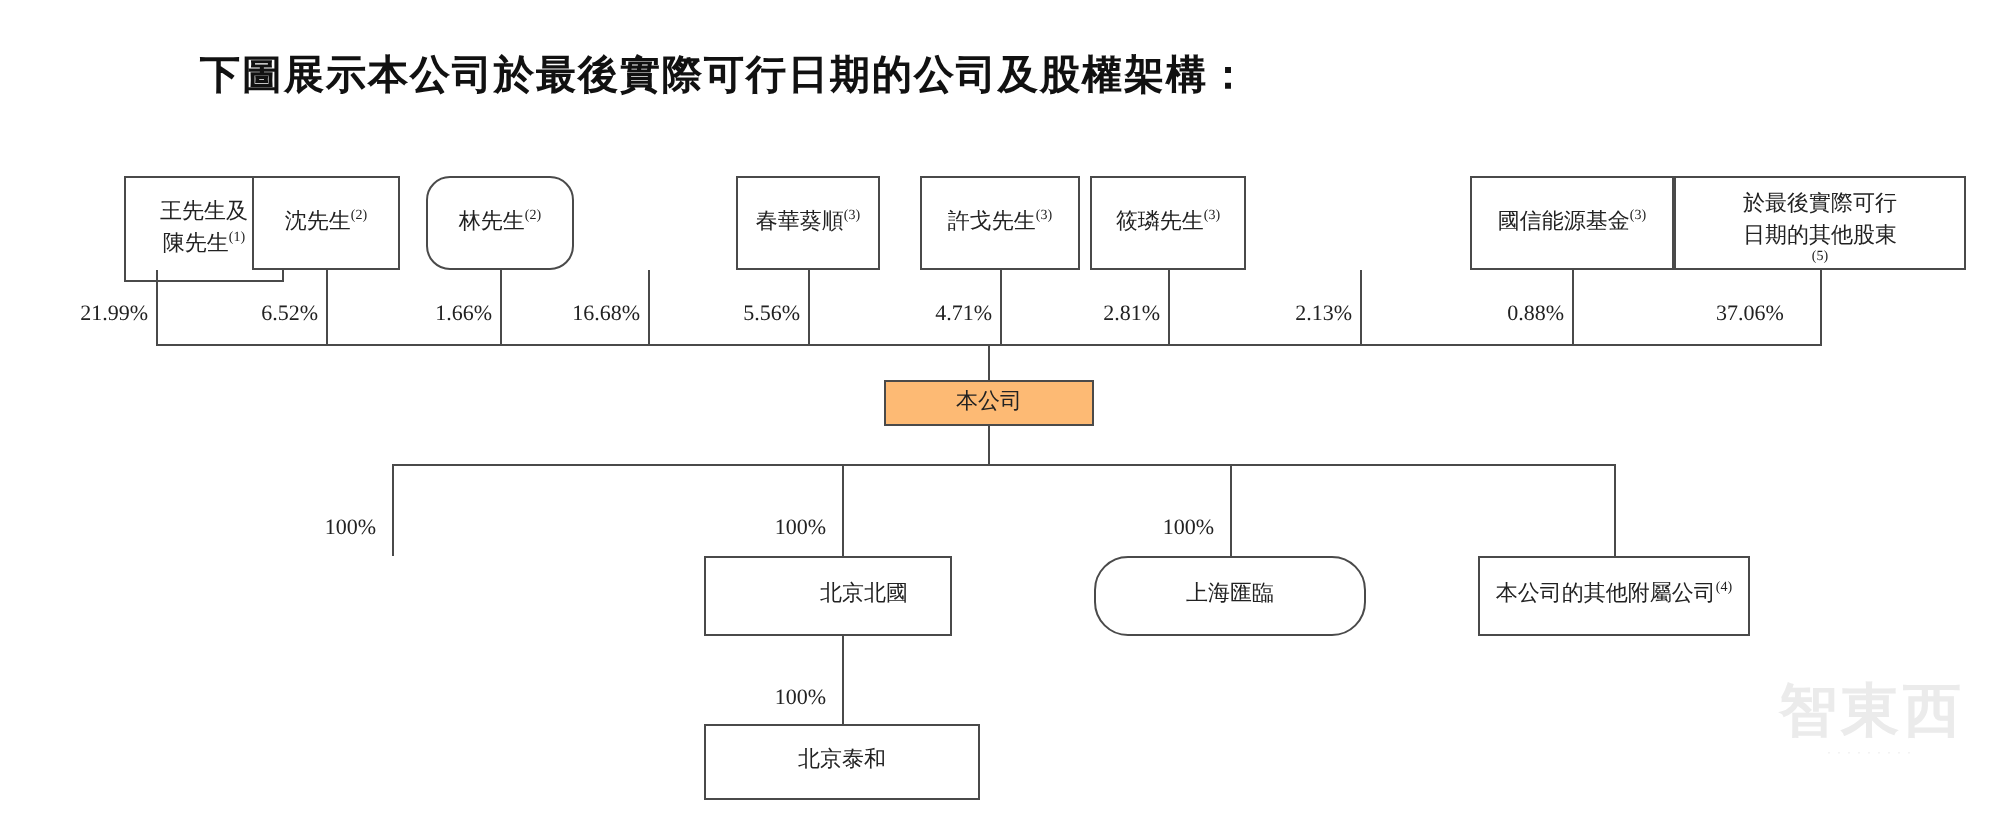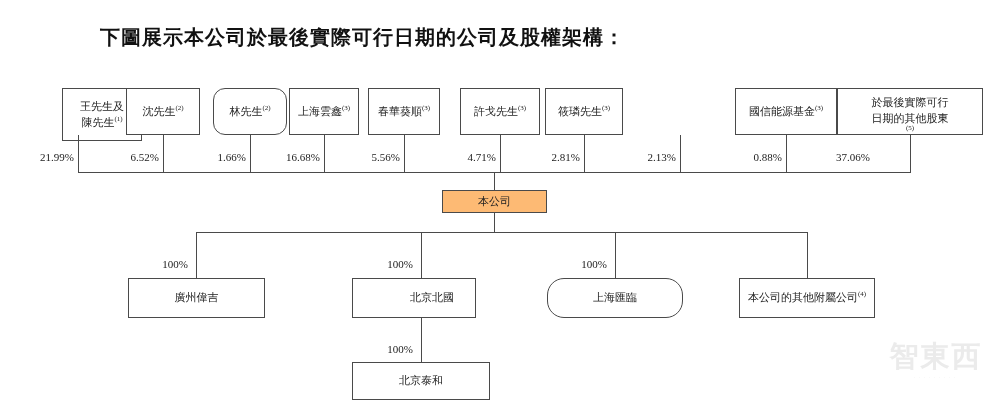--- a/index.html
+++ b/index.html
@@ -45,23 +45,20 @@
 
   <div class="box" style="left:22px;top:88px;width:80px;height:53px;margin-left:40px;">
     <div class="lbl"><span>王先生及</span><br><span>陳先生</span><sup>(1)</sup></div>
   </div>
   <div class="box" style="left:126px;top:88px;width:74px;height:47px;">
     <div class="lbl"><span>沈先生</span><sup>(2)</sup></div>
   </div>
   <div class="box" style="left:213px;top:88px;width:74px;height:47px;border-radius:12px;">
     <div class="lbl"><span>林先生</span><sup>(2)</sup></div>
   </div>
-  <div class="box" style="left:289px;top:88px;width:70px;height:47px;">
-    <div class="lbl"><span>上海雲鑫</span><sup>(3)</sup></div>
-  </div>
   <div class="box" style="left:368px;top:88px;width:72px;height:47px;">
     <div class="lbl"><span>春華葵順</span><sup>(3)</sup></div>
   </div>
   <div class="box" style="left:460px;top:88px;width:80px;height:47px;">
     <div class="lbl"><span>許戈先生</span><sup>(3)</sup></div>
   </div>
   <div class="box" style="left:545px;top:88px;width:78px;height:47px;">
     <div class="lbl"><span>筱璘先生</span><sup>(3)</sup></div>
   </div>
   <div class="box" style="left:735px;top:88px;width:102px;height:47px;">
@@ -84,43 +81,40 @@
 
   <div class="pct" style="left:12px;top:151px;">21.99%</div>
   <div class="pct" style="left:97px;top:151px;">6.52%</div>
   <div class="pct" style="left:184px;top:151px;">1.66%</div>
   <div class="pct" style="left:258px;top:151px;">16.68%</div>
   <div class="pct" style="left:338px;top:151px;">5.56%</div>
   <div class="pct" style="left:434px;top:151px;">4.71%</div>
   <div class="pct" style="left:518px;top:151px;">2.81%</div>
   <div class="pct" style="left:614px;top:151px;">2.13%</div>
   <div class="pct" style="left:720px;top:151px;">0.88%</div>
-  <div class="pct" style="left:808px;top:151px;">37.06%</div>
+  <div class="pct" style="left:844px;top:151px;text-align:center;">37.06%</div>
 
   <div class="hline" style="left:78px;top:172px;width:833px;"></div>
   <div class="vline" style="left:494px;top:172px;height:18px;"></div>
 
   <div class="box company" style="left:442px;top:190px;width:105px;height:23px;">
     <div class="lbl">本公司</div>
   </div>
 
   <div class="vline" style="left:494px;top:213px;height:19px;"></div>
   <div class="hline" style="left:196px;top:232px;width:612px;"></div>
   <div class="vline" style="left:196px;top:232px;height:46px;"></div>
   <div class="vline" style="left:421px;top:232px;height:46px;"></div>
   <div class="vline" style="left:615px;top:232px;height:46px;"></div>
   <div class="vline" style="left:807px;top:232px;height:46px;"></div>
 
   <div class="pct" style="left:126px;top:258px;">100%</div>
   <div class="pct" style="left:351px;top:258px;">100%</div>
   <div class="pct" style="left:545px;top:258px;">100%</div>
 
-  <div class="box" style="left:128px;top:278px;width:137px;height:40px;">
-    <div class="lbl">廣州偉吉</div>
-  </div>
   <div class="box" style="left:352px;top:278px;width:124px;height:40px;padding-left:36px;">
     <div class="lbl">北京北國</div>
   </div>
   <div class="box" style="left:547px;top:278px;width:136px;height:40px;border-radius:17px;">
     <div class="lbl">上海匯臨</div>
   </div>
   <div class="box" style="left:739px;top:278px;width:136px;height:40px;">
     <div class="lbl"><span>本公司的其他附屬公司</span><sup>(4)</sup></div>
   </div>
 

